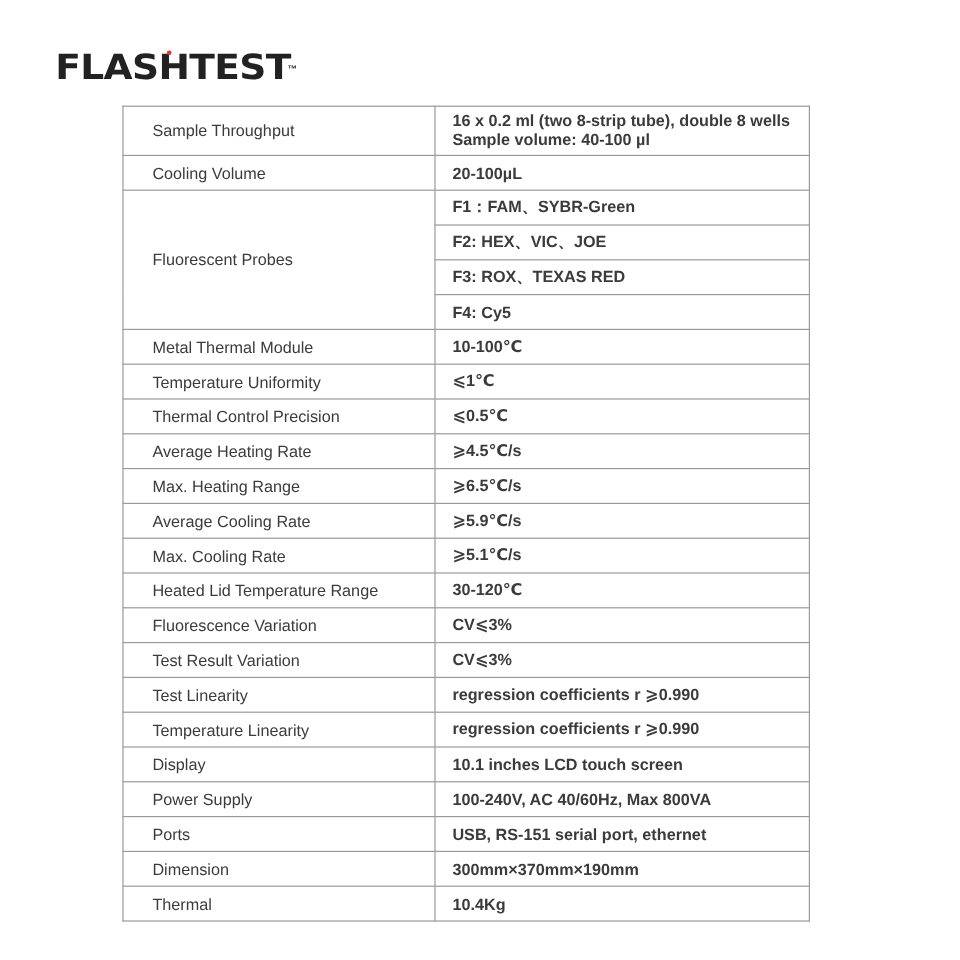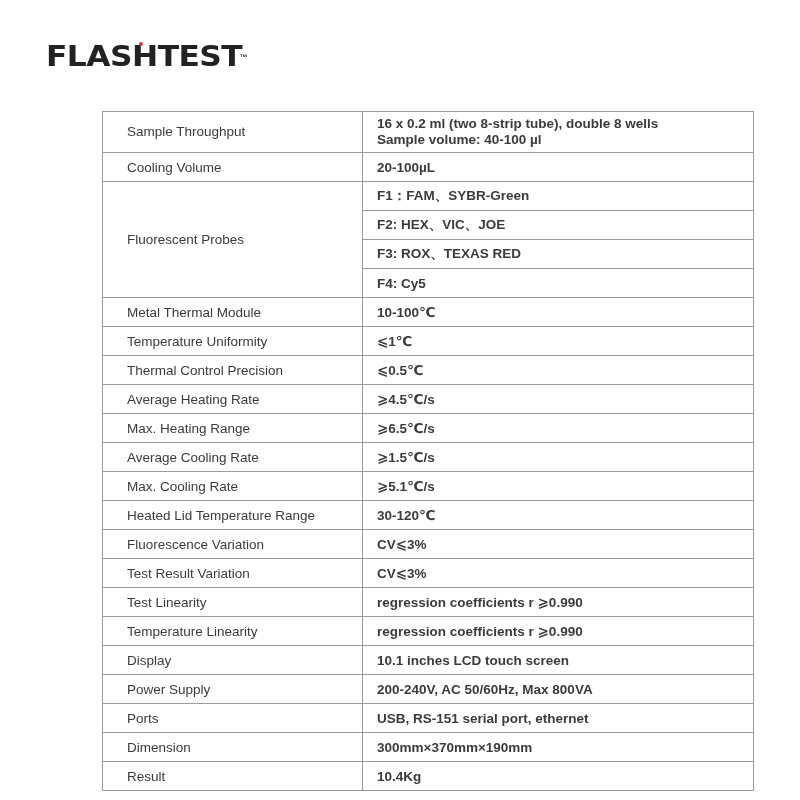--- a/index.html
+++ b/index.html
@@ -3,22 +3,22 @@
 <meta charset="utf-8">
 <style>
   html, body { margin:0; padding:0; background:#ffffff; }
   body { width:800px; height:800px; position:relative; overflow:hidden;
          font-family:"Liberation Sans", "DejaVu Sans", sans-serif; color:#3a3a3a; }
   .logo { position:absolute; left:46px; top:40px; height:32px; display:flex; align-items:center; }
   .logo-text { font-family:"DejaVu Sans", sans-serif; font-weight:bold; font-size:29px; letter-spacing:-0.5px;
                color:#222222; line-height:32px; font-style:normal; transform:scaleX(1.08); transform-origin:left; }
   .logo-dot { position:absolute; left:93px; top:2px; width:4px; height:4px; border-radius:50%; background:#d23c3c; }
   .logo-tm { font-size:8px; font-weight:bold; color:#222; margin-left:12px; margin-top:2px; }
-  table.spec { position:absolute; left:102px; top:88px; width:652px; border-collapse:collapse;
-               font-size:13.5px; color:#3b3b3b;margin-top:23px; }
+  table.spec { position:absolute; left:102px; top:88px; width:573px; border-collapse:collapse;
+               font-size:13.5px; color:#3b3b3b; }
   table.spec td { border:1.5px solid #9a9a9a; padding:0 0 0 24px; height:28px; vertical-align:middle; }
   table.spec td.val { padding-left:14px;font-weight:bold; }
   td.key { width:235px; }
   tr.tall td { height:40px; line-height:16px; }
   tr.probe td.val { height:28px; }
 </style>
 </head>
 <body>
 
 <div class="logo">
@@ -68,21 +68,21 @@
     <tr>
         <td class="key">Average Heating Rate</td>
         <td class="val">⩾4.5℃/s</td>
       </tr>
     <tr>
         <td class="key">Max. Heating Range</td>
         <td class="val">⩾6.5℃/s</td>
       </tr>
     <tr>
         <td class="key">Average Cooling Rate</td>
-        <td class="val">⩾1.5℃/s</td>
+        <td class="val">⩾5.9℃/s</td>
       </tr>
     <tr>
         <td class="key">Max. Cooling Rate</td>
         <td class="val">⩾5.1℃/s</td>
       </tr>
     <tr>
         <td class="key">Heated Lid Temperature Range</td>
         <td class="val">30-120℃</td>
       </tr>
     <tr>
@@ -100,28 +100,28 @@
     <tr>
         <td class="key">Temperature Linearity</td>
         <td class="val">regression coefficients r ⩾0.990</td>
       </tr>
     <tr>
         <td class="key">Display</td>
         <td class="val">10.1 inches LCD touch screen</td>
       </tr>
     <tr>
         <td class="key">Power Supply</td>
-        <td class="val">200-240V, AC 50/60Hz, Max 800VA</td>
+        <td class="val">100-240V, AC 40/60Hz, Max 800VA</td>
       </tr>
     <tr>
         <td class="key">Ports</td>
         <td class="val">USB, RS-151 serial port, ethernet</td>
       </tr>
     <tr>
         <td class="key">Dimension</td>
         <td class="val">300mm×370mm×190mm</td>
       </tr>
     <tr>
-        <td class="key">Result</td>
+        <td class="key">Thermal</td>
         <td class="val">10.4Kg</td>
       </tr>
   </tbody>
 </table>
 
 </body></html>

